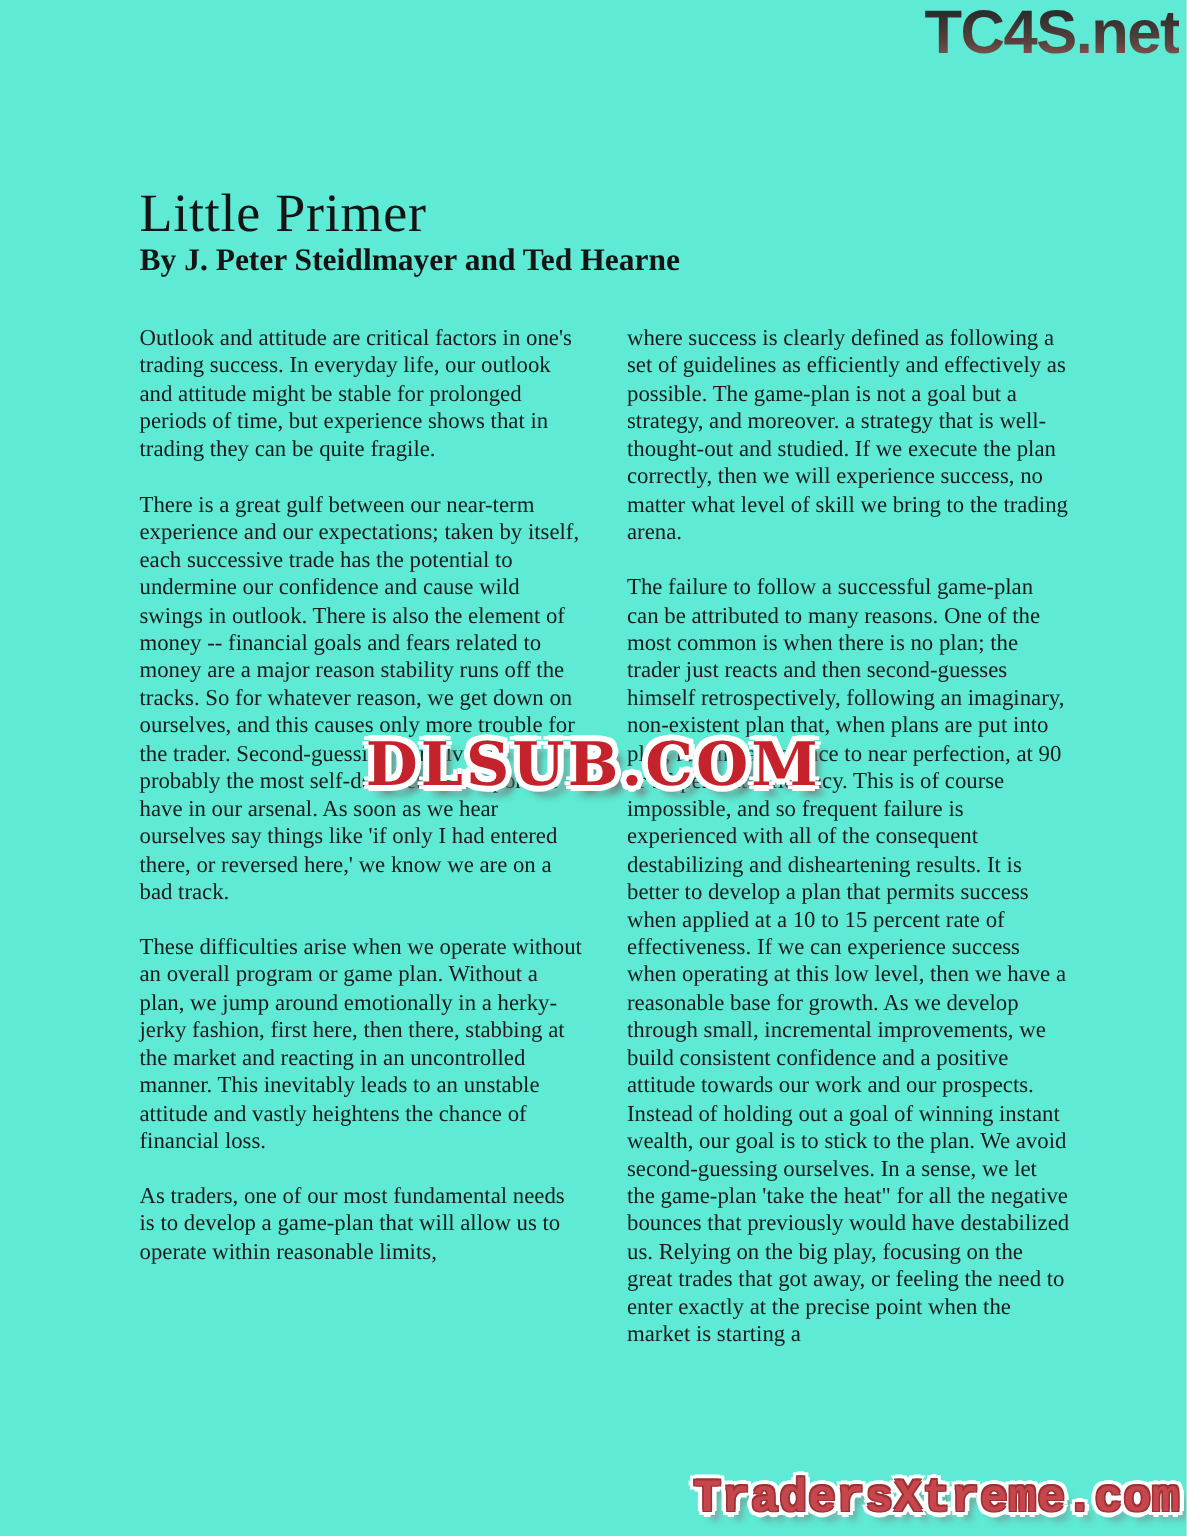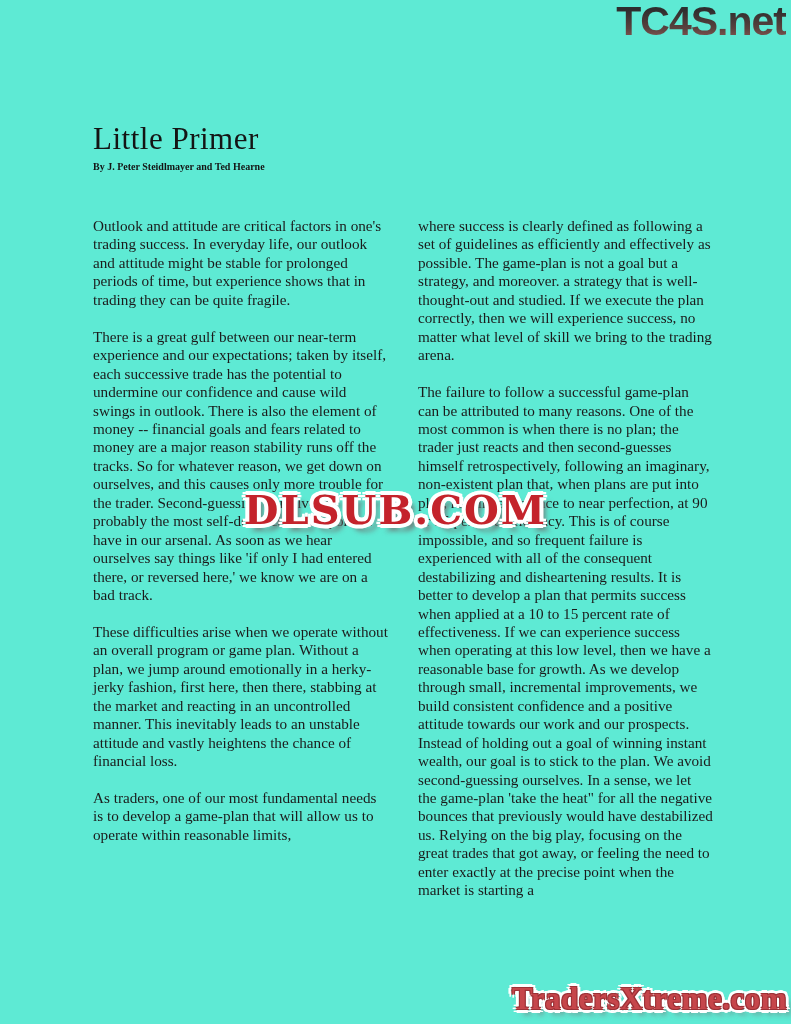--- a/index.html
+++ b/index.html
@@ -27,31 +27,31 @@
     background-clip: text;
     color: transparent;
     white-space: nowrap;
   }
 
   .title {
     position: absolute;
     left: 93px;
     top: 121px;
     margin: 0;
-    font-size: 31px;
+    font-size: 36px;
     font-weight: normal;
     color: #141414;
     letter-spacing: 0.5px;
   }
 
   .byline {
     position: absolute;
     left: 93px;
     top: 161px;
-    font-size: 10px;
+    font-size: 21px;
     font-weight: bold;
     color: #141414;
   }
 
   .columns {
     position: absolute;
     left: 93px;
     top: 217px;
     width: 620px;
     display: flex;
@@ -81,21 +81,21 @@
       -3px -3px 0 #ffffff, 3px -3px 0 #ffffff, -3px 3px 0 #ffffff, 3px 3px 0 #ffffff,
       -4px 0 0 #ffffff, 4px 0 0 #ffffff, 0 -4px 0 #ffffff, 0 4px 0 #ffffff,
       6px 7px 5px rgba(110, 110, 110, 0.8);
   }
 
   
   .wm-bottom {
     position: absolute;
     bottom: 7px;
     right: 4px;
-    font-family: Liberation Serif, serif;
+    font-family: Liberation Mono, monospace;
     font-weight: bold;
     font-size: 31px;
     letter-spacing: 0.5px;
     white-space: nowrap;
     color: var(--wm_bottom_red, #c6464b);
     text-shadow:
       -1px -1px 0 #9c3136, 1px -1px 0 #9c3136, -1px 1px 0 #9c3136, 1px 1px 0 #9c3136,
       -3px -3px 0 #ffffff, 3px -3px 0 #ffffff, -3px 3px 0 #ffffff, 3px 3px 0 #ffffff,
       -4px 0 0 #ffffff, 4px 0 0 #ffffff, 0 -4px 0 #ffffff, 0 4px 0 #ffffff,
       5px 6px 5px rgba(120, 120, 120, 0.7);

